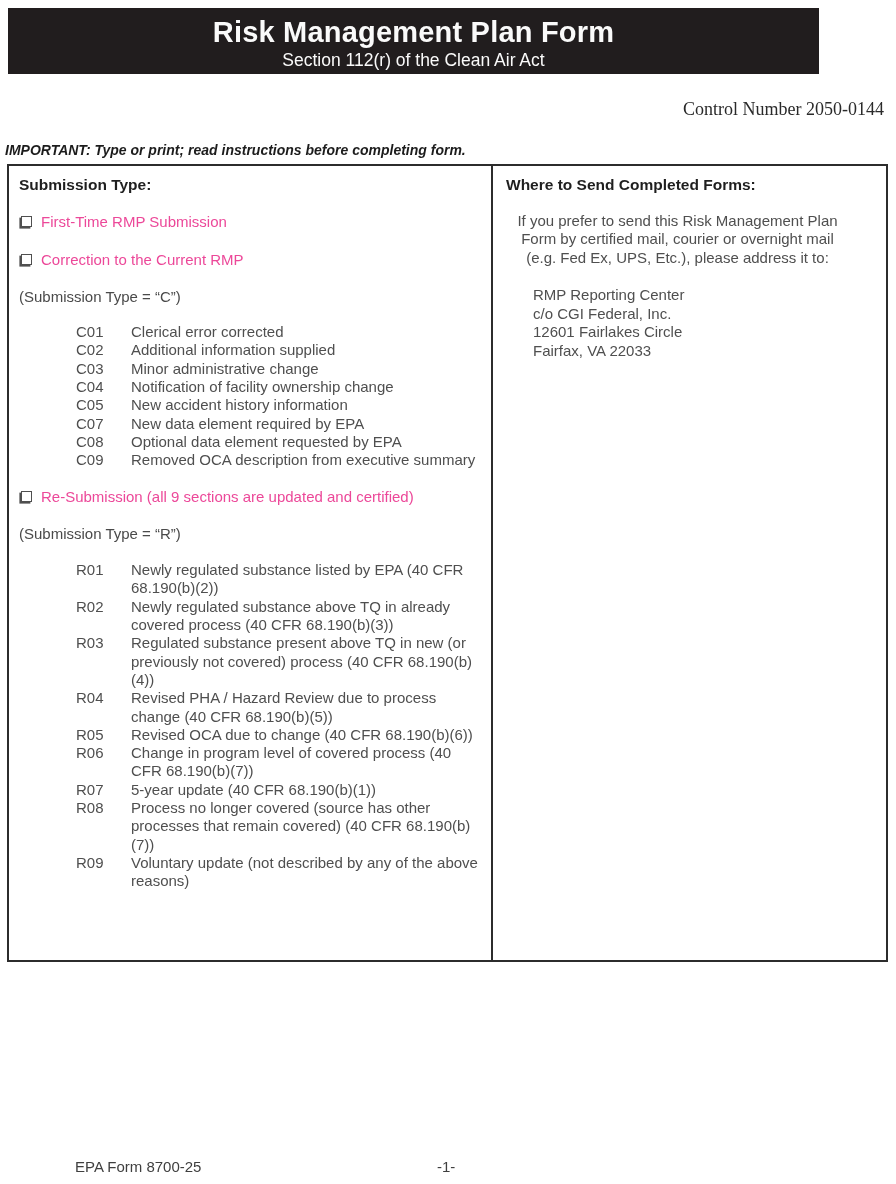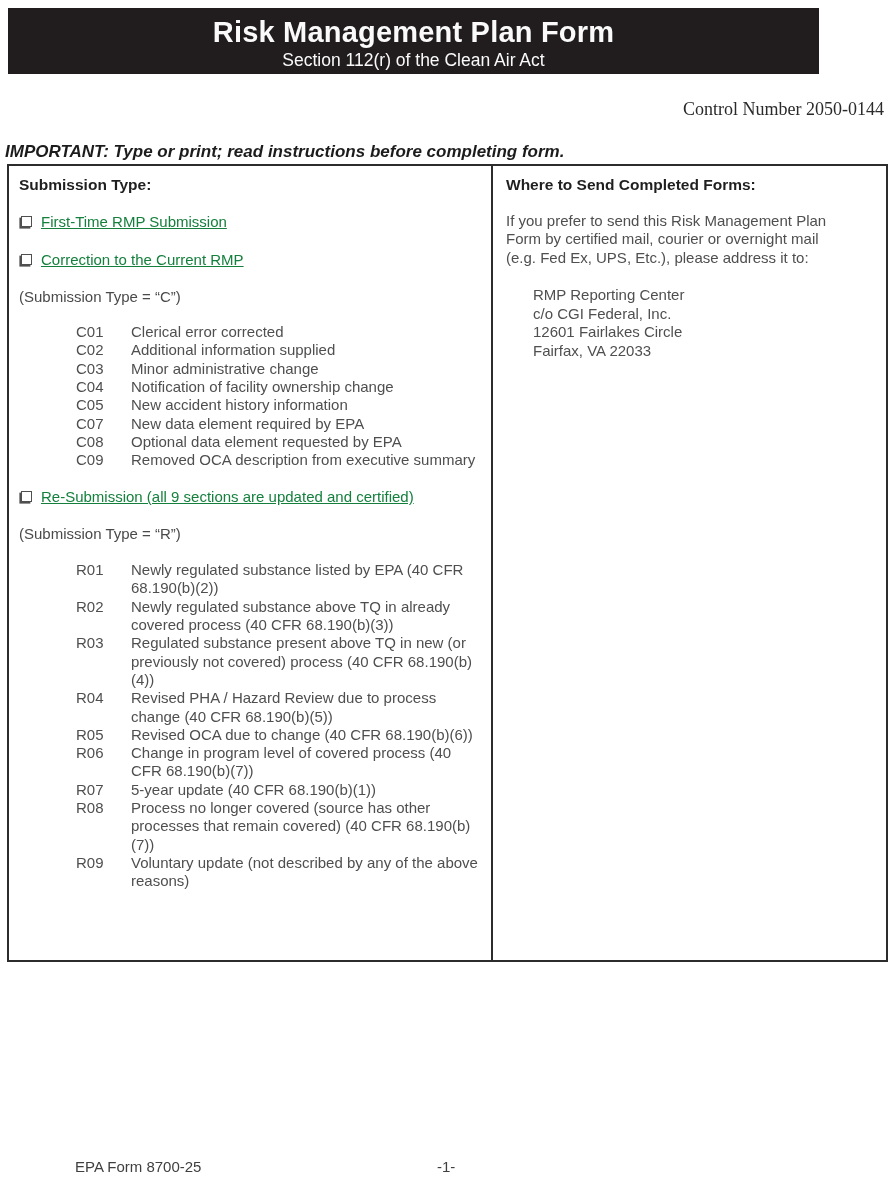--- a/index.html
+++ b/index.html
@@ -39,21 +39,21 @@
     top: 99px; right: 12px;
     font-family: "Liberation Serif", serif;
     font-size: 18px;
     color: #2a2a2a;
   }
 
   
   .important-note {
     position: absolute;
     top: 142px; left: 5px;
-    font-size: 17px;
+    font-size: 14px;
     font-weight: bold;
     font-style: italic;
     color: #1c1c1c;
   }
 
   
   .main-box {
     position: absolute;
     left: 7px; top: 164px;
     width: 881px; height: 798px;
@@ -85,41 +85,42 @@
   .cb-row { margin-top: 19px; display: flex; align-items: flex-start; }
   .cb-box {
     display: inline-block;
     width: 11px; height: 11px;
     border: 1.4px solid #4f4f4f;
     box-shadow: -1.6px 1.6px 0 0 #4f4f4f;
     background: #ffffff;
     margin: 3px 9px 0 2px;
     flex: none;
   }
-  .cb-label { color: #15803d; text-decoration: underline; }
+  .cb-label { color: #ec4899; }
 
   .type-note { margin-top: 19px; color: #4a4a4a; }
 
   
   .code-table { margin-top: 17px; margin-left: 57px; }
   .code-table.r-table { margin-top: 18px; }
   .code-row { display: flex; align-items: flex-start; }
   .code-id { width: 55px; flex: none; }
   .code-text { width: 352px; }
 
   
   .addr-bold {
     margin-top: 18px;
     margin-left: 27px;
     font-weight: bold;
     color: #1f1f1f;
   }
   .courier-note {
     margin-top: 17px;
     width: 343px;
+    text-align: center;
   }
   .addr-plain {
     margin-top: 18px;
     margin-left: 27px;
   }
 
   
   .footer-form-number {
     position: absolute;
     left: 75px; top: 1158px;

